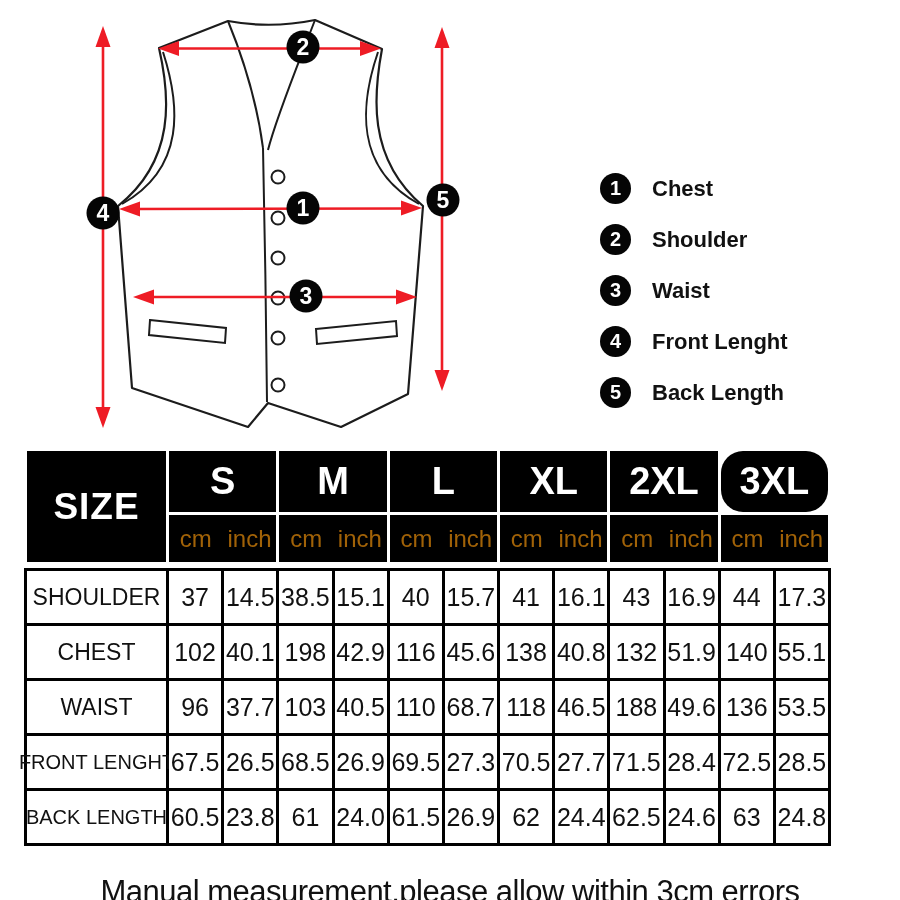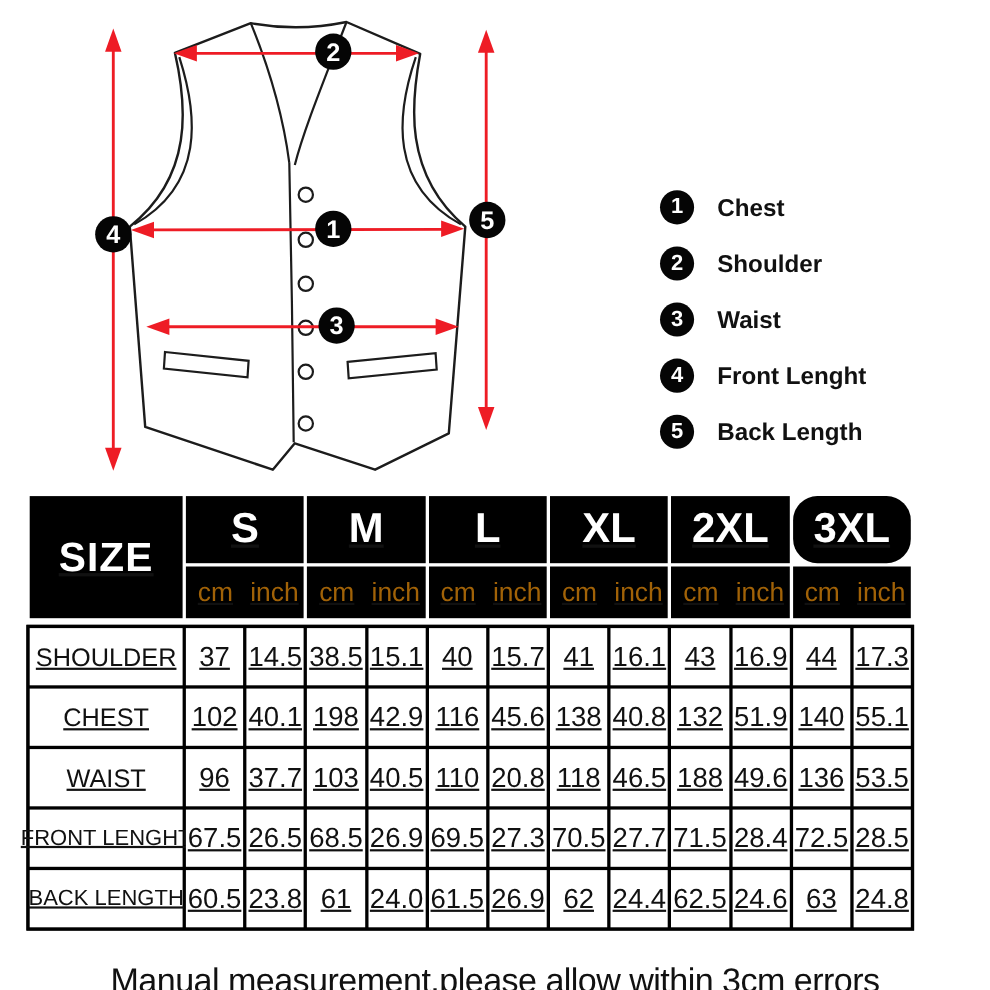--- a/index.html
+++ b/index.html
@@ -19,21 +19,21 @@
   .legend-badge {
     width: 31px; height: 31px; border-radius: 50%;
     background: #050505; color: #fff;
     font-weight: bold; font-size: 20px;
     display: flex; align-items: center; justify-content: center;
     flex: 0 0 31px;
   }
   .legend-label { font-weight: bold; font-size: 22px; margin-left: 21px; white-space: nowrap; }
 
   
-  .size-table { margin: 0 24px; width: 807px; box-sizing: border-box; text-decoration: underline; }
+  .size-table { margin: 0 24px; width: 807px; box-sizing: border-box; }
   .thead {
     display: grid;
     grid-template-columns: 139px repeat(12, 1fr);
     grid-template-rows: 61px 47px;
     gap: 3px;
     background: #fff;
     border: 3px solid #fff;
     box-sizing: border-box;
   }
   .thead .size-cell {
@@ -253,21 +253,21 @@
       <div class="cell">132</div>
       <div class="cell">51.9</div>
       <div class="cell">140</div>
       <div class="cell">55.1</div>
       <div class="cell rowlabel">WAIST</div>
       <div class="cell">96</div>
       <div class="cell">37.7</div>
       <div class="cell">103</div>
       <div class="cell">40.5</div>
       <div class="cell">110</div>
-      <div class="cell">20.8</div>
+      <div class="cell">68.7</div>
       <div class="cell">118</div>
       <div class="cell">46.5</div>
       <div class="cell">188</div>
       <div class="cell">49.6</div>
       <div class="cell">136</div>
       <div class="cell">53.5</div>
       <div class="cell rowlabel long">FRONT LENGHT</div>
       <div class="cell">67.5</div>
       <div class="cell">26.5</div>
       <div class="cell">68.5</div>

